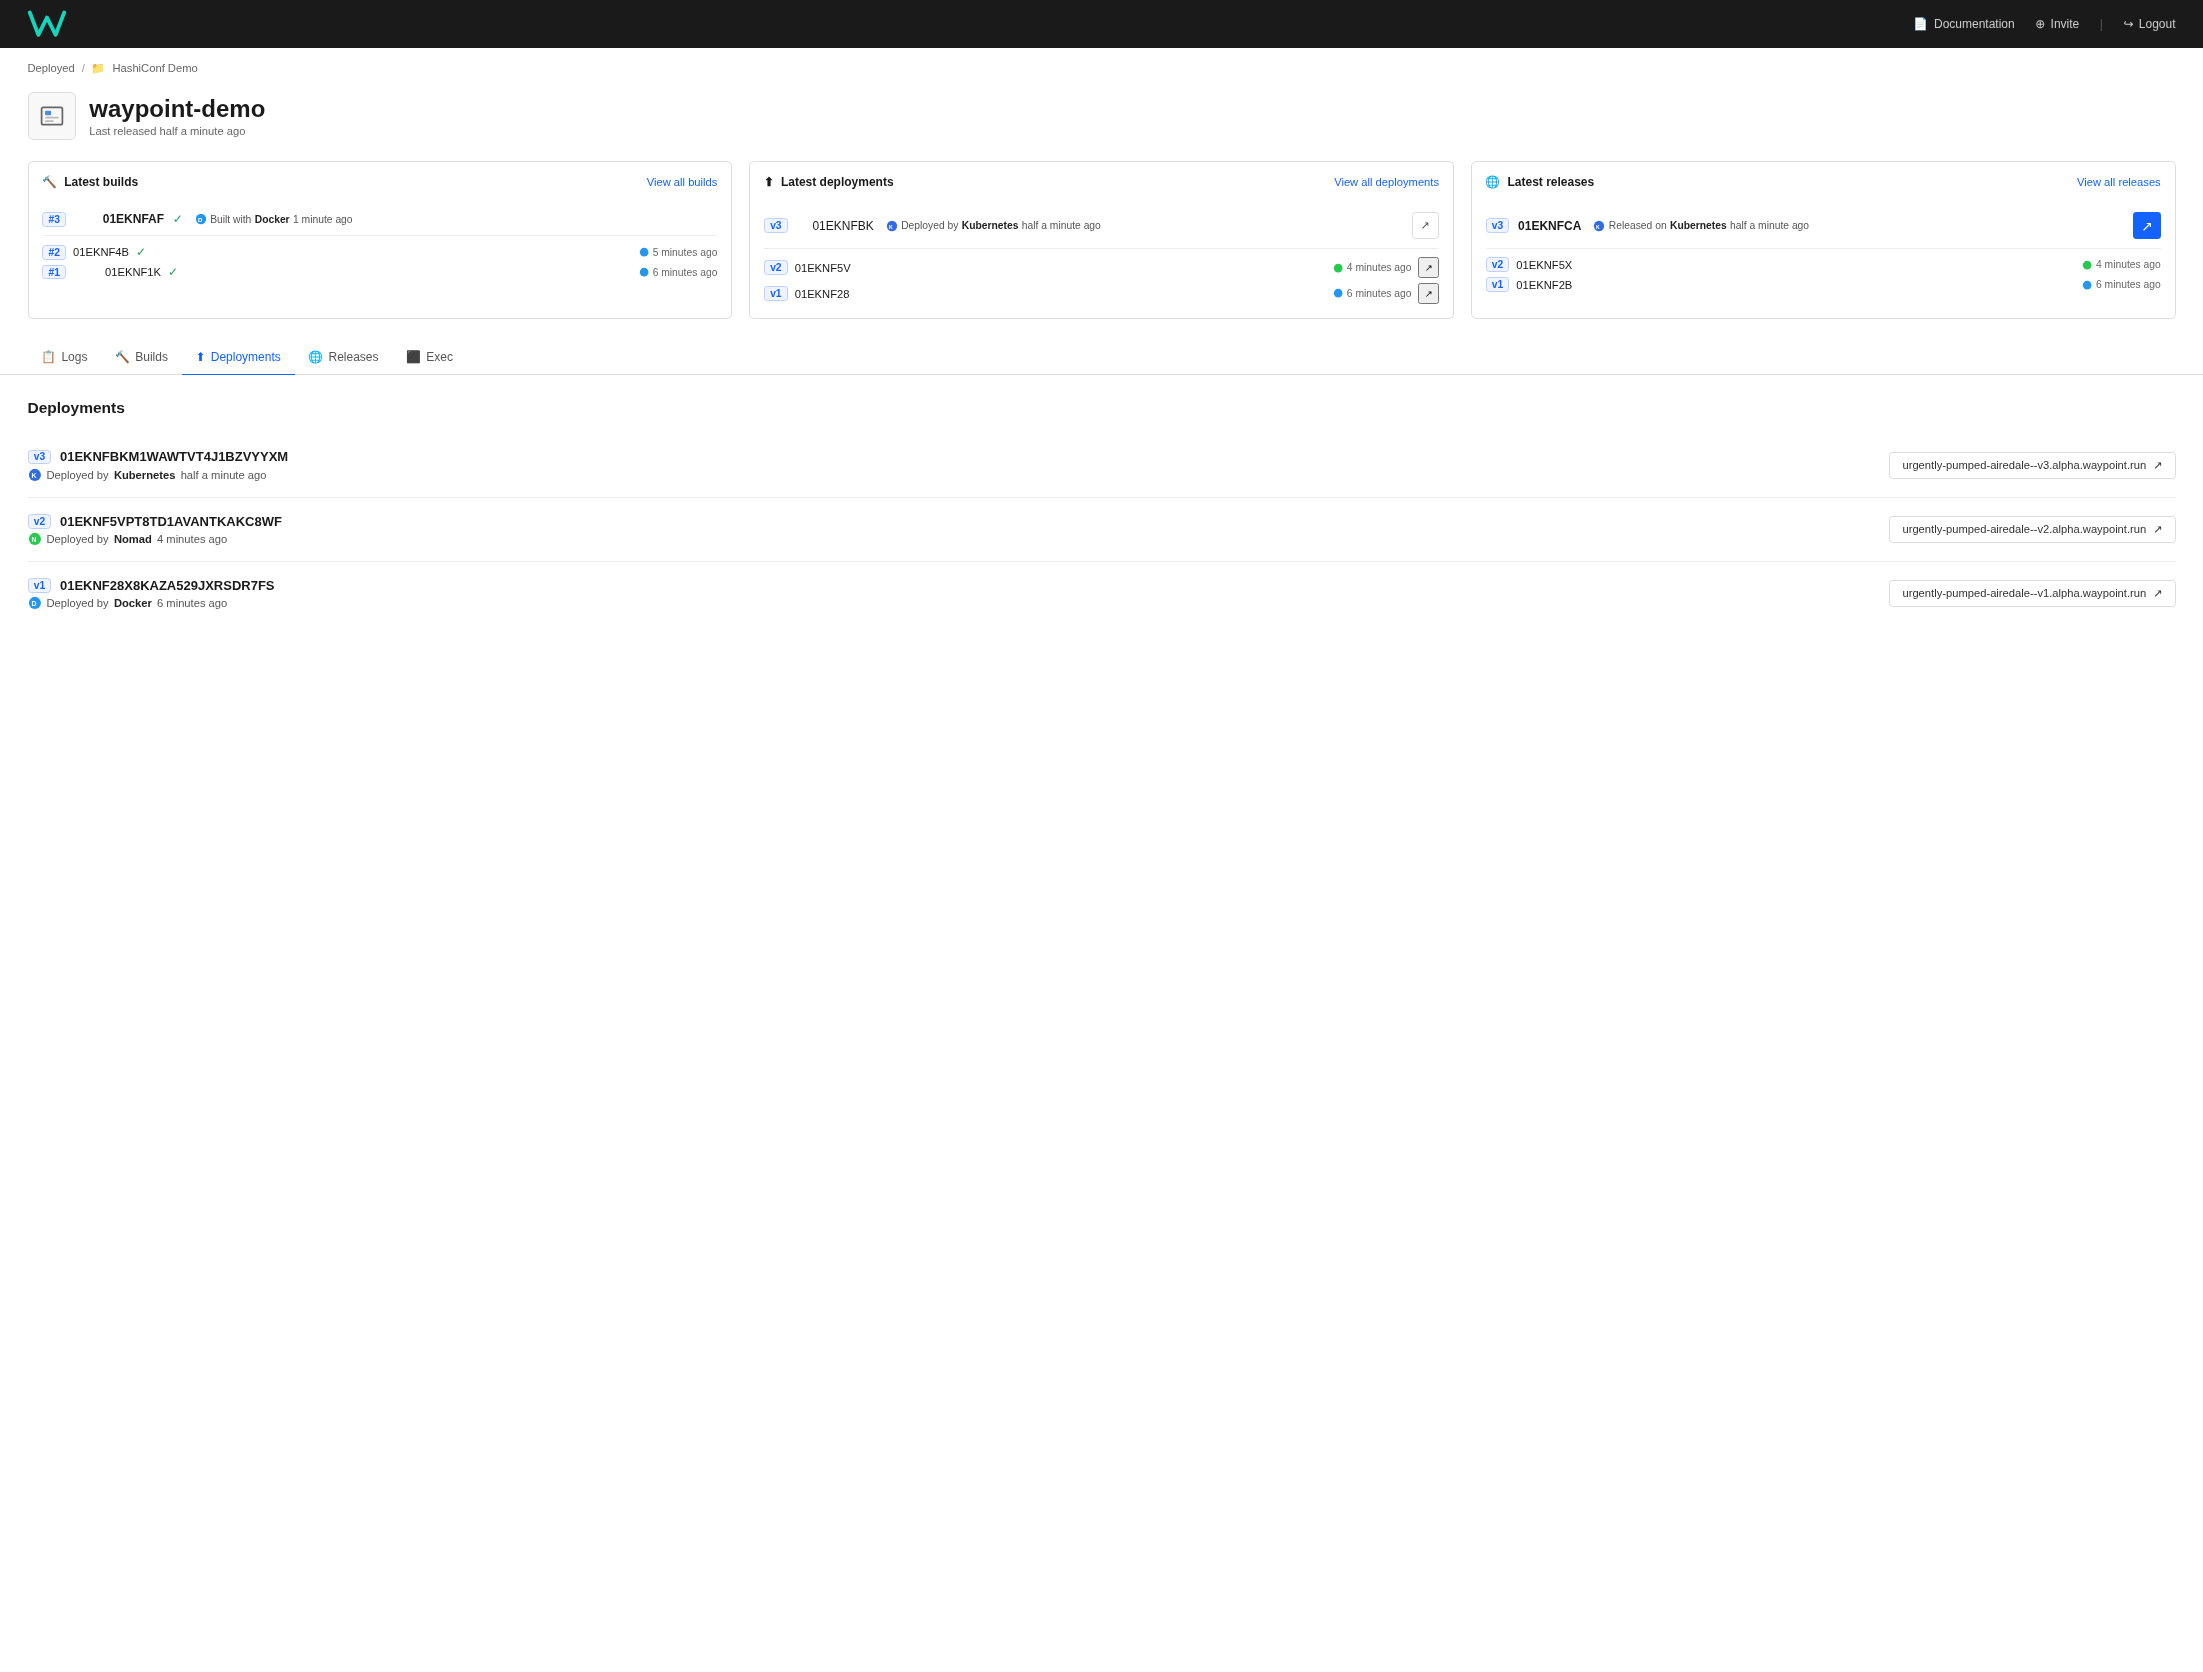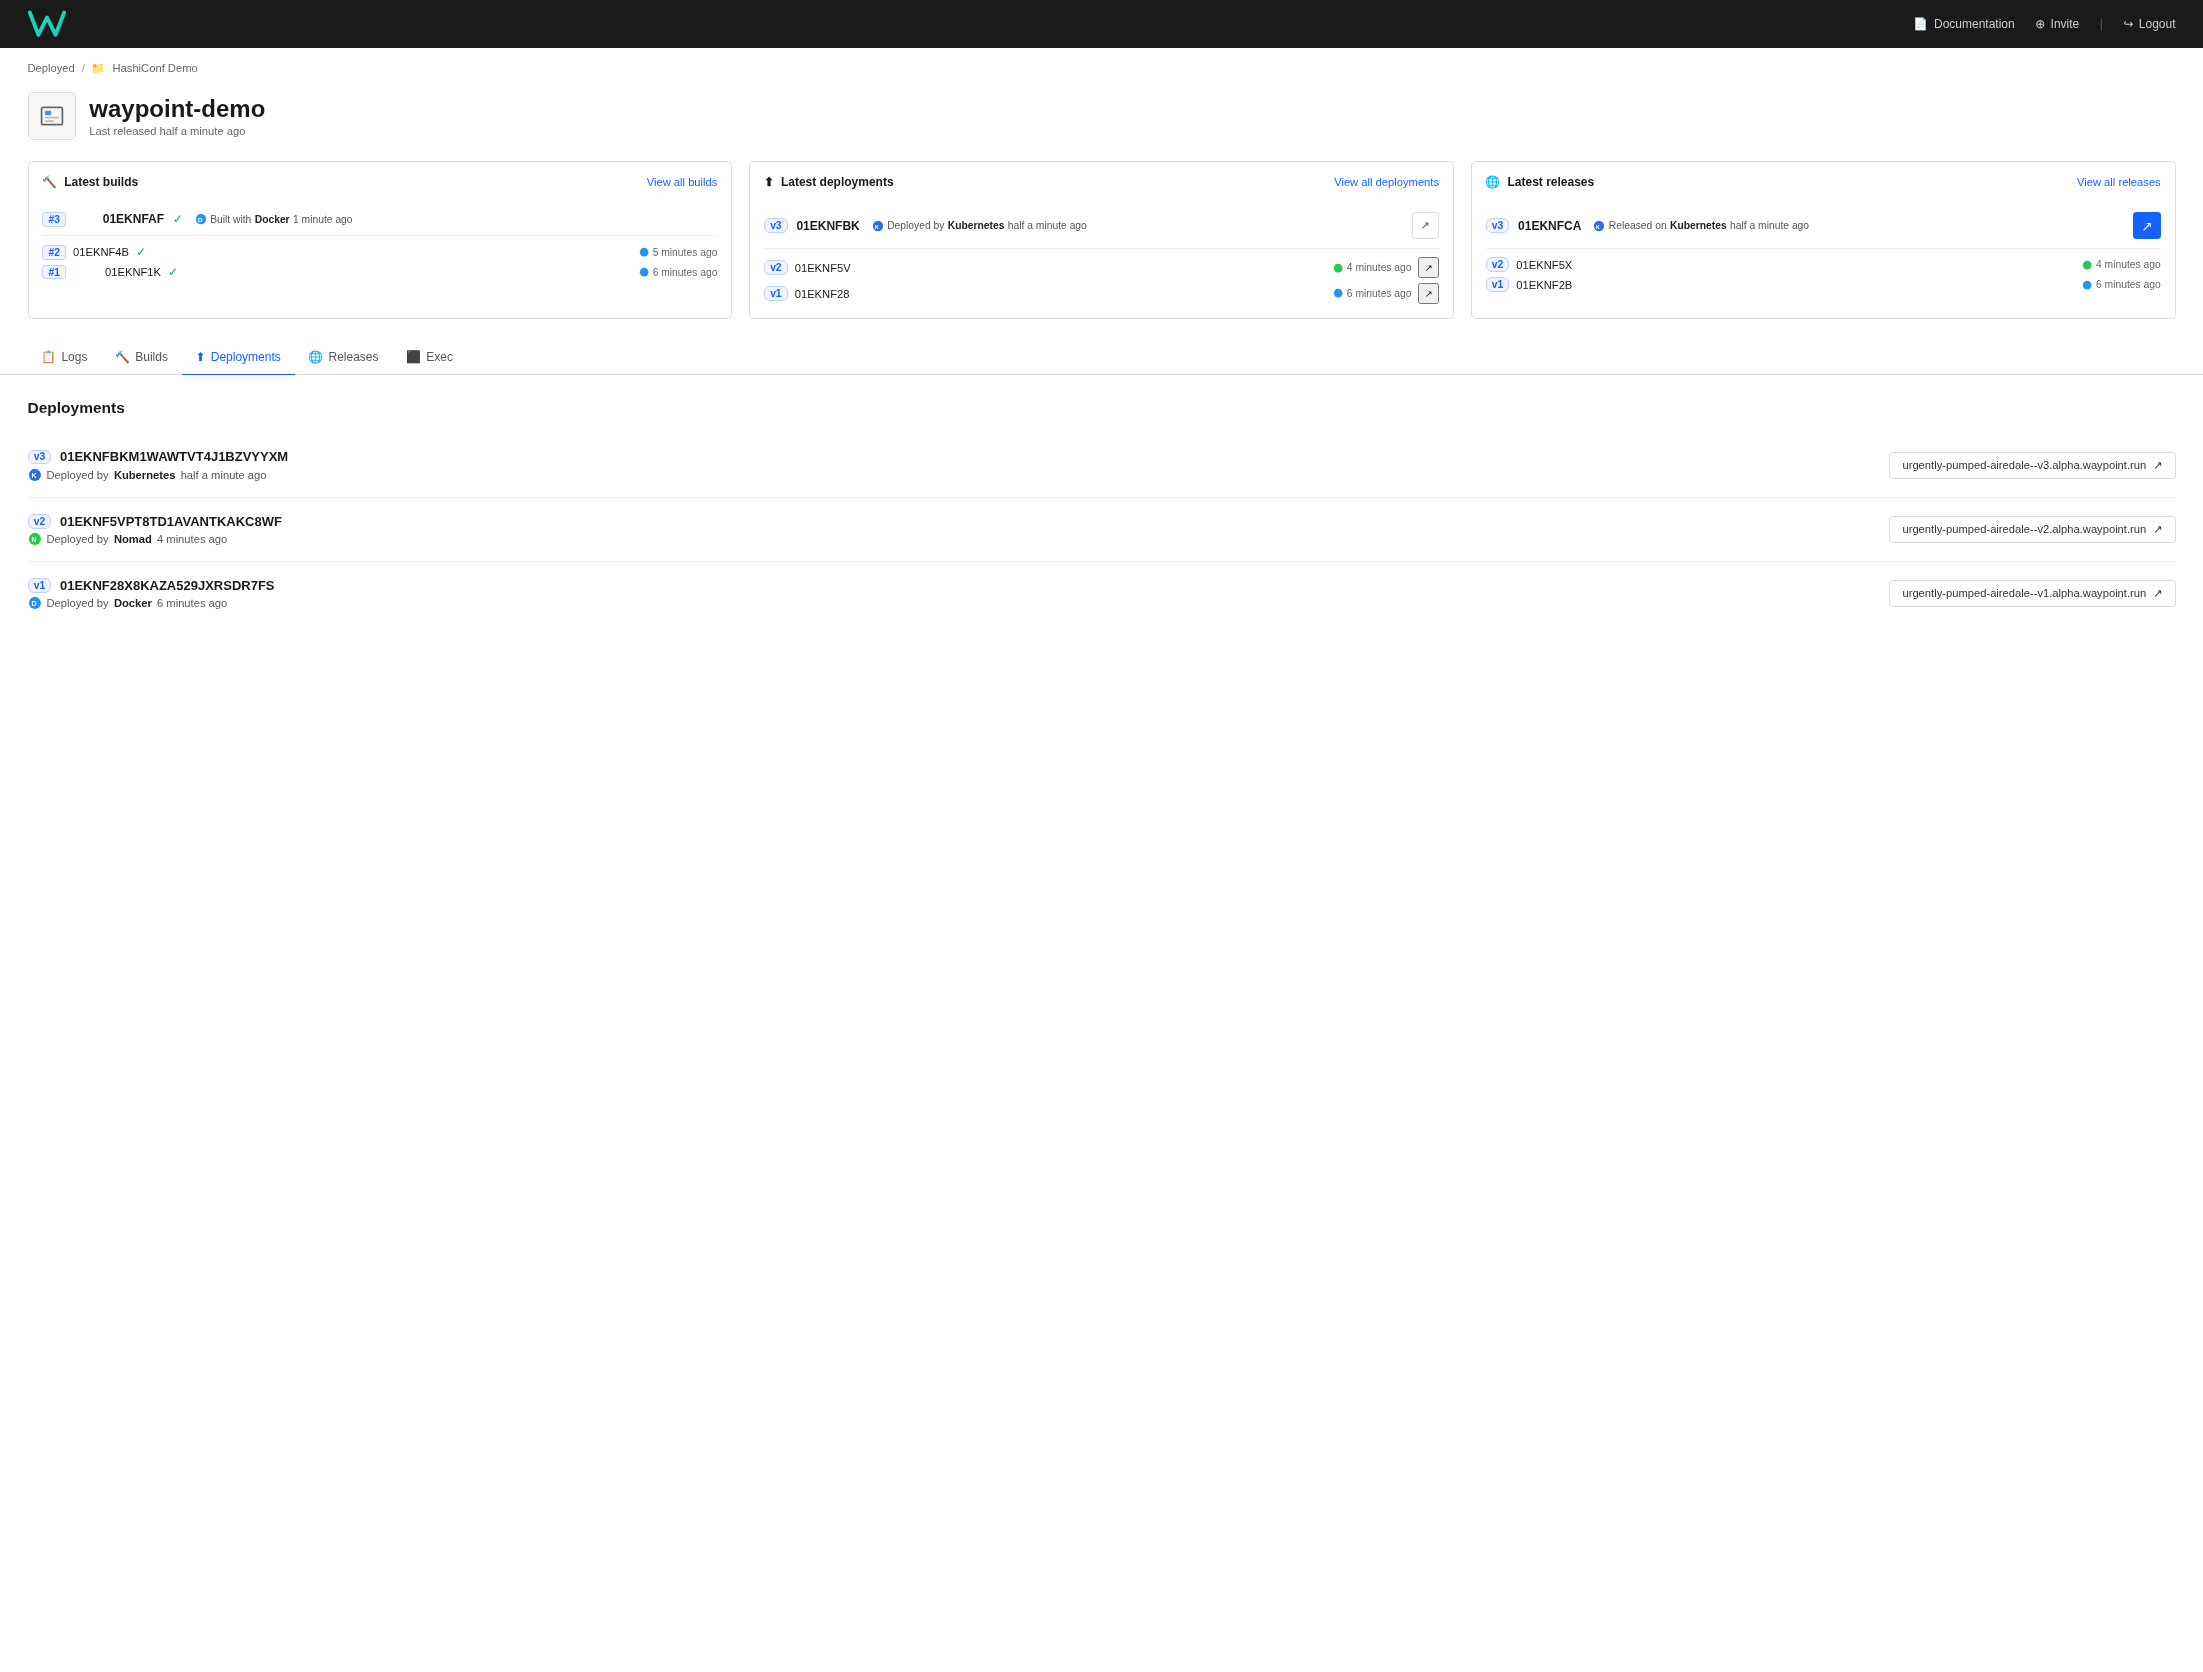--- a/index.html
+++ b/index.html
@@ -151,21 +151,21 @@
       display: inline-flex;
       align-items: center;
       border: 0.9px solid #ccc;
       border-radius: 3.4px;
       padding: 0.9px 5.2px;
       font-size: 10.3px;
       font-weight: 600;
       background: #f5f5f5;
       color: #555;
     }
-    .badge.v3, .badge.v2, .badge.v1 { color: #1563ff; border-color: #bed0ff; background: #f0f4ff; border-radius: 6px; }
+    .badge.v3, .badge.v2, .badge.v1 { color: #1563ff; border-color: #bed0ff; background: #f0f4ff; }
     .badge.num { color: #1563ff; border-color: #bed0ff; background: #f0f4ff; }
 
     .check-green { color: #22a55b; font-size: 12px; }
 
     
     .build-subinfo { font-size: 10.3px; color: #555; display: flex; align-items: center; gap: 3.4px; }
     .build-subinfo strong { font-weight: 700; color: #222; }
 
     
     .tabs {
@@ -325,21 +325,21 @@
   <div class="card">
     <div class="card-header">
       <div class="card-title">
         <span>⬆</span>
         <span>Latest deployments</span>
       </div>
       <a class="card-link">View all deployments</a>
     </div>
     <div class="card-item-main">
       <span class="badge v3">v3</span>
-      <span style="font-weight:700;">01EKNFBK</span>
+      <span style="font-weight:400;margin-left:16px;">01EKNFBK</span>
       <div style="flex:1; margin-left:3.4px;">
         <div class="build-subinfo">
           <svg width="12" height="12" viewBox="0 0 14 14" fill="none" style="font-size:12px">
               <circle cx="7" cy="7" r="6" fill="#326ce5"></circle>
               <text x="3.5" y="10" font-size="6" fill="white" font-weight="bold">K</text>
             </svg>
           Deployed by <strong>Kubernetes</strong> half a minute ago
         </div>
       </div>
       <button class="ext-btn">↗</button>

